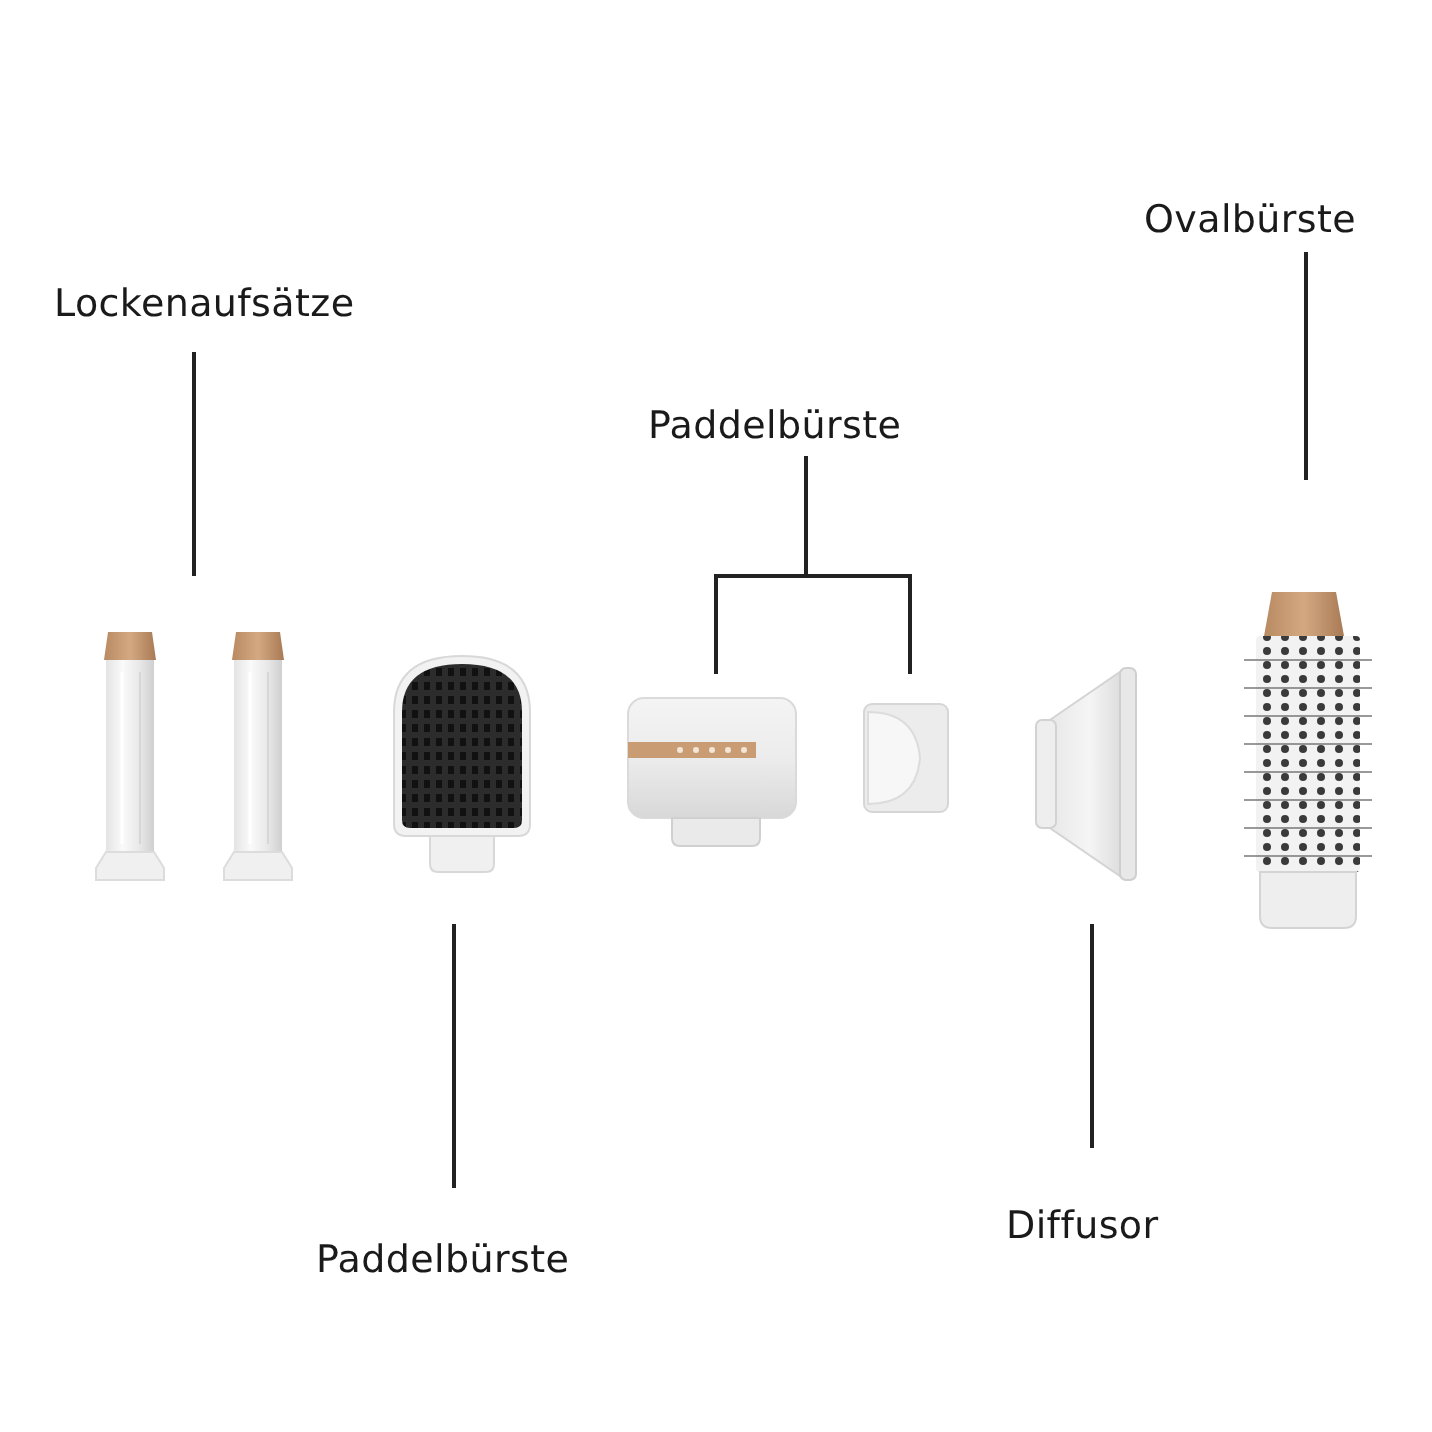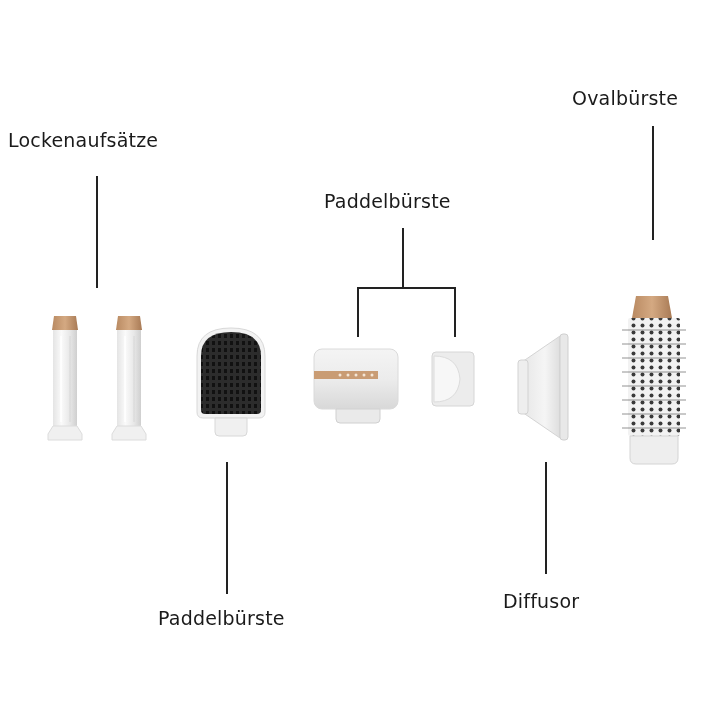--- a/index.html
+++ b/index.html
@@ -1,26 +1,26 @@
 <!DOCTYPE html>
 <html><head>
 <meta charset="utf-8">
 <style>
   html, body { margin:0; padding:0; background:#ffffff; }
   body { width:716px; height:716px; position:relative; overflow:hidden; font-family:"DejaVu Sans", sans-serif; }
-  .label { position:absolute; font-size:19px; color:#1a1a1a; letter-spacing:0.2px; white-space:nowrap; }
+  .label { position:absolute; font-size:19px; color:#1a1a1a; letter-spacing:0.2px; white-space:nowrap;margin-top:12px; }
   .vline { position:absolute; width:2px; background:#222; }
   .hline { position:absolute; height:2px; background:#222; }
   .item { position:absolute; }
   svg { display:block; }
 </style>
 </head>
 <body>
 
-<div class="label" style="left:8px; top:129px;">Lockenaufsätze</div>
+<div class="label" style="left:27px; top:129px;">Lockenaufsätze</div>
 <div class="label" style="left:324px; top:190px;">Paddelbürste</div>
 <div class="label" style="left:572px; top:87px;">Ovalbürste</div>
 <div class="label" style="left:158px; top:607px;">Paddelbürste</div>
 <div class="label" style="left:503px; top:590px;text-align:right;">Diffusor</div>
 
 <div class="vline" style="left:96px; top:176px; height:112px;"></div>
 <div class="vline" style="left:402px; top:228px; height:60px;"></div>
 <div class="hline" style="left:357px; top:287px; width:99px;"></div>
 <div class="vline" style="left:357px; top:287px; height:50px;"></div>
 <div class="vline" style="left:454px; top:287px; height:50px;"></div>

